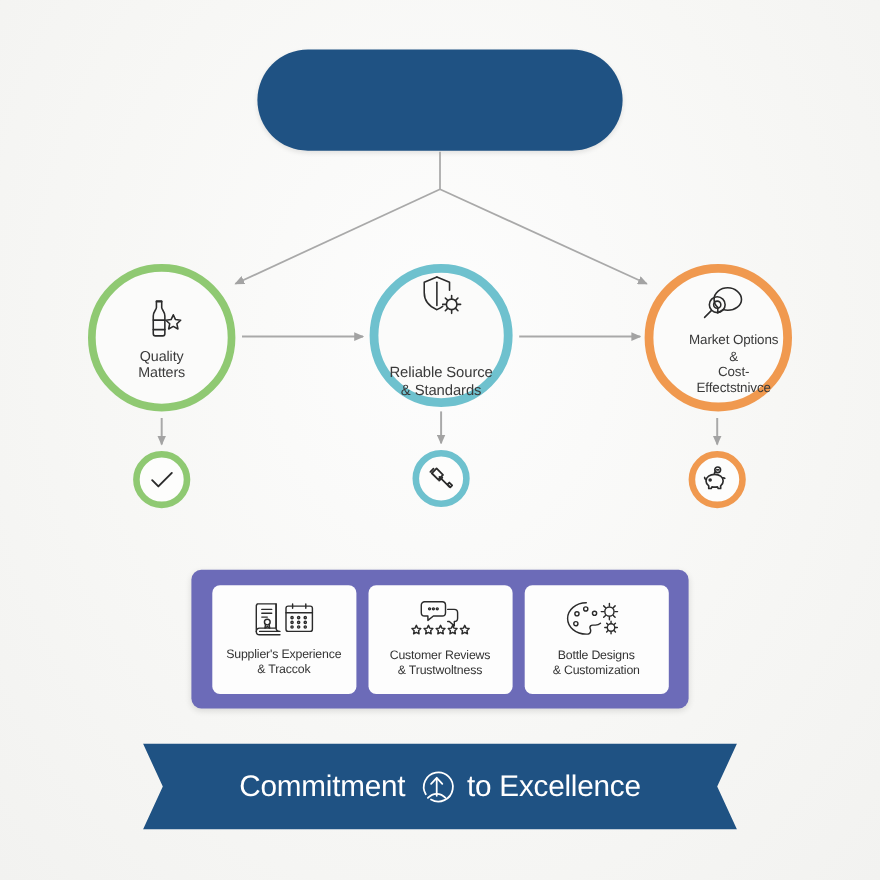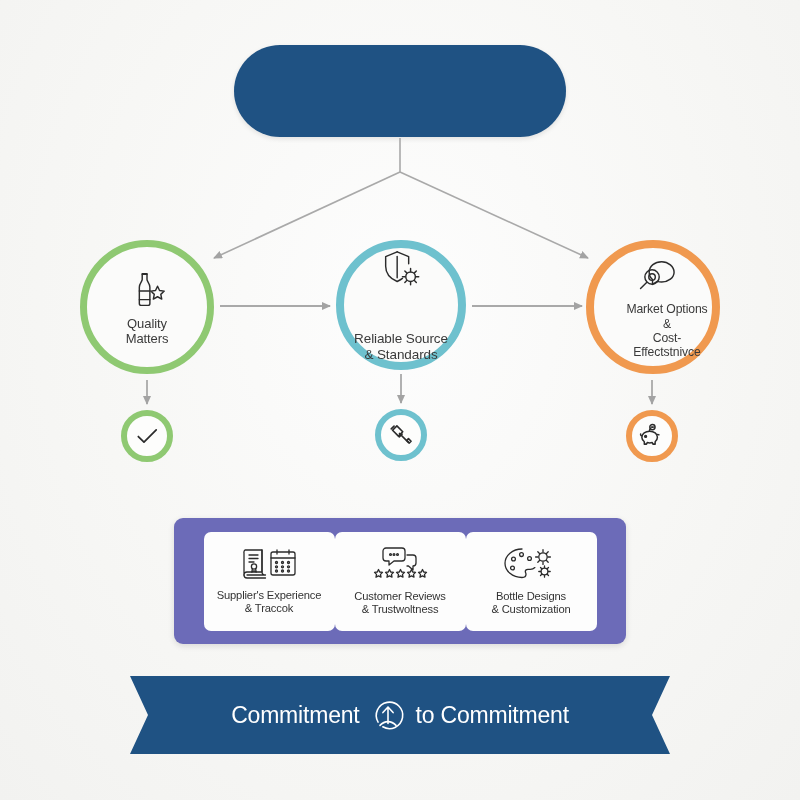--- a/index.html
+++ b/index.html
@@ -105,20 +105,21 @@
     position: absolute;
     left: 174px;
     top: 518px;
     width: 452px;
     height: 126px;
     background: #6c6bb8;
     border-radius: 9px;
     display: flex;
     align-items: center;
     justify-content: center;
+    gap: 11px;
     box-shadow: 0 2px 6px rgba(0,0,0,0.12);
   }
   .card {
     width: 131px;
     height: 99px;
     background: #fdfdfd;
     border-radius: 7px;
     display: flex;
     flex-direction: column;
     align-items: center;
@@ -148,21 +149,21 @@
   .ribbon-text {
     position: absolute;
     left: 0; top: 0;
     width: 540px;
     height: 78px;
     display: flex;
     align-items: center;
     justify-content: center;
     gap: 11px;
     color: #ffffff;
-    font-size: 23px;
+    font-size: 27px;
     letter-spacing: -0.2px;
   }
   .ribbon-text .ribbon-icon { width: 34px; height: 34px; display: block; }
 </style>
 </head>
 <body>
 
 <div id="stage">
 
   <div class="top-pill"></div>
@@ -332,17 +333,17 @@
     <div class="ribbon-text">
       <span>Commitment</span>
       <span class="ribbon-icon">
         <svg viewBox="0 0 36 36" xmlns="http://www.w3.org/2000/svg" fill="none" stroke="#ffffff" stroke-width="1.7" stroke-linecap="round" stroke-linejoin="round">
           <path d="M7.5 25.5a14 14 0 1 1 5 5"></path>
           <path d="M18 27V10"></path>
           <path d="M12.6 15.4L18 9.6l5.4 5.8"></path>
           <path d="M9.5 29c2.4-2.6 5.3-4 8.5-4s6.1 1.4 8.5 4"></path>
         </svg>
       </span>
-      <span>to Commitment</span>
+      <span>to Excellence</span>
     </div>
   </div>
 
 </div>
 
 </body></html>

